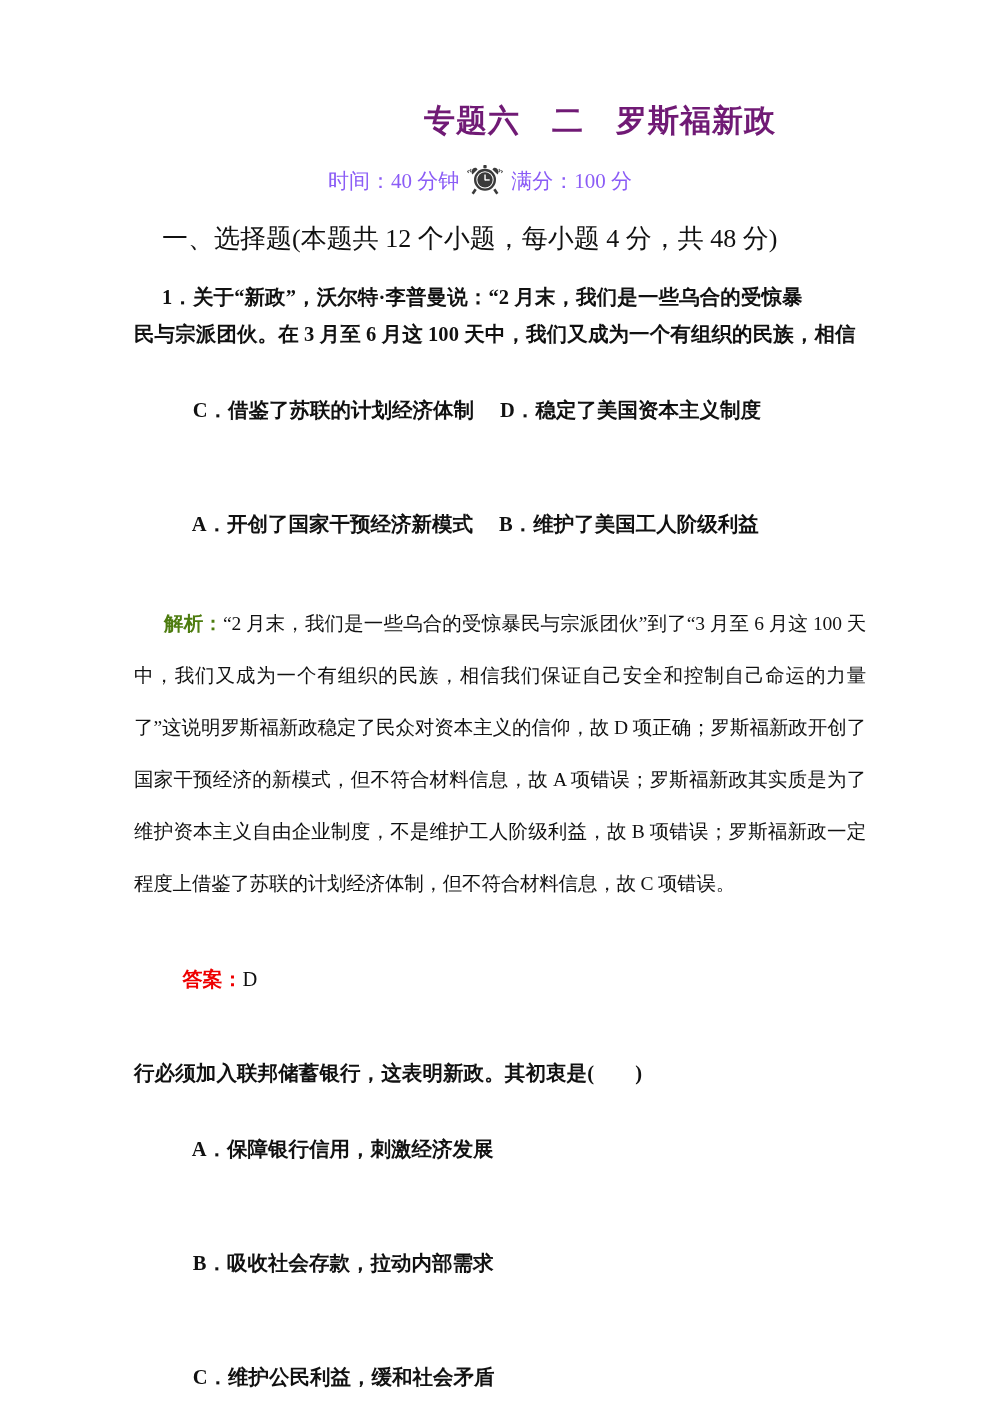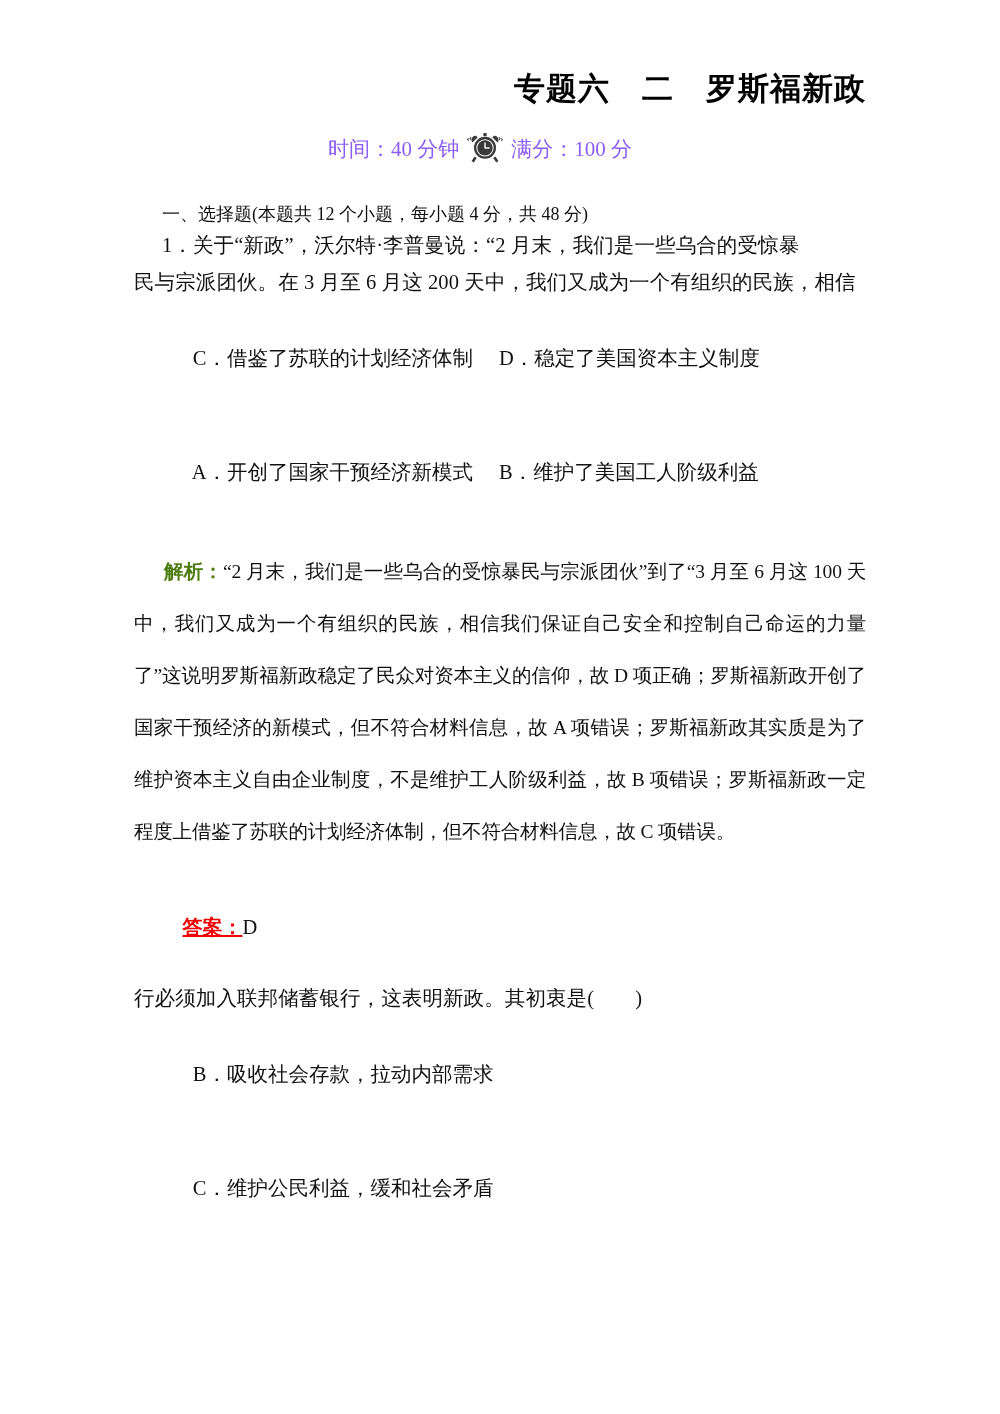--- a/index.html
+++ b/index.html
@@ -22,27 +22,27 @@
     left: 0;
     top: 0;
     width: 1000px;
     height: 1414px;
     box-sizing: border-box;
     padding: 0 134px 0 134px;
   }
 
   
   .doc-title {
-    color: #000000;
+    color: #701a75;
     font-family: "Liberation Sans", "DejaVu Sans", sans-serif;
     font-weight: bold;
     font-size: 31px;
     letter-spacing: 1px;
-    text-align: right;
-    padding-top: 72px;
+    text-align: center;
+    padding-top: 104px;
     padding-left: 200px;
     line-height: 1.1;
     white-space: pre;
   }
 
   
   .meta-line {
     display: flex;
     align-items: center;
     justify-content: center;
@@ -59,29 +59,30 @@
     width: 40px;
     height: 34px;
     margin: 0 6px;
     flex: 0 0 auto;
     position: relative;
     top: -2px;
   }
 
   
   .section-head {
-    font-size: 18px;
-    margin-top: 38px;
+    font-size: 26px;
+    margin-top: 26px;
     padding-left: 28px;
     white-space: pre;
     line-height: 1.15;
   }
 
   .q-block {
-    margin-top: 2px;
+    margin-top: 25px;
+    font-weight: bold;
   }
   .q-line {
     font-size: 20.5px;
     line-height: 37px;
     white-space: pre;
     letter-spacing: 0.1px;
   }
   .q-line.indent {
     text-indent: 28px;
   }
@@ -129,21 +130,20 @@
     padding-left: 28px;
     font-size: 20.5px;
     line-height: 34px;
     white-space: pre;
   }
   .label-daan {
     color: #ee0000;
     font-weight: bold;
     font-family: "DejaVu Sans", "Liberation Sans", sans-serif;
     font-size: 20px;
-    text-decoration: underline;
   }
   .ans-value {
     color: #111111;
     font-family: "Liberation Serif", "DejaVu Serif", serif;
   }
 </style>
 </head>
 <body>
 
 <div class="page">
@@ -186,21 +186,21 @@
       </svg>
     </span>
 
     <span class="meta-text">满分：100 分</span>
   </div>
 
   <div class="section-head">一、选择题(本题共 12 个小题，每小题 4 分，共 48 分)</div>
 
   <div class="q-block">
     <div class="q-line indent">1．关于“新政”，沃尔特·李普曼说：“2 月末，我们是一些乌合的受惊暴</div>
-    <div class="q-line">民与宗派团伙。在 3 月至 6 月这 200 天中，我们又成为一个有组织的民族，相信</div>
+    <div class="q-line">民与宗派团伙。在 3 月至 6 月这 100 天中，我们又成为一个有组织的民族，相信</div>
 
     <div class="opt-row">
       <span>C．</span><span>借鉴了苏联的计划经济体制</span><span class="gap"></span><span>D．</span><span>稳定了美国资本主义制度</span>
     </div>
     <div class="opt-row">
       <span>A．</span><span>开创了国家干预经济新模式</span><span class="gap"></span><span>B．</span><span>维护了美国工人阶级利益</span>
     </div>
   </div>
 
   <div class="exp-block">
@@ -210,20 +210,23 @@
   </div>
 
   <div class="ans-block">
     <span class="label-daan">答案：</span><span class="ans-value">D</span>
   </div>
 
   <div class="q-block">
     <div class="q-line">行必须加入联邦储蓄银行，这表明新政。其初衷是(　　)</div>
 
     <div class="opt-row">
+      <span>A．</span><span>保障银行信用，刺激经济发展</span>
+    </div>
+    <div class="opt-row">
       <span>B．</span><span>吸收社会存款，拉动内部需求</span>
     </div>
     <div class="opt-row">
       <span>C．</span><span>维护公民利益，缓和社会矛盾</span>
     </div>
 
   </div>
 
 </div>
 

